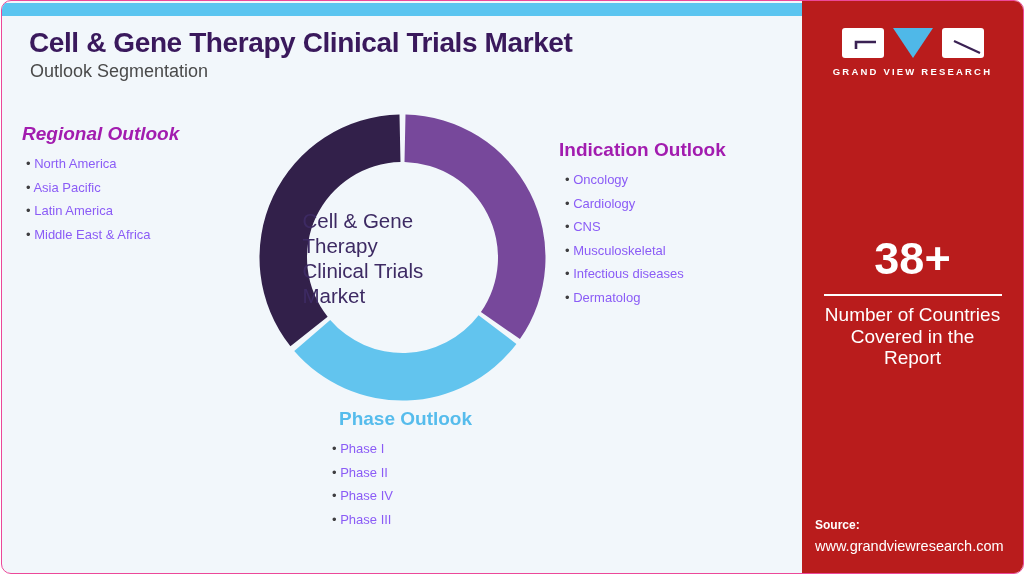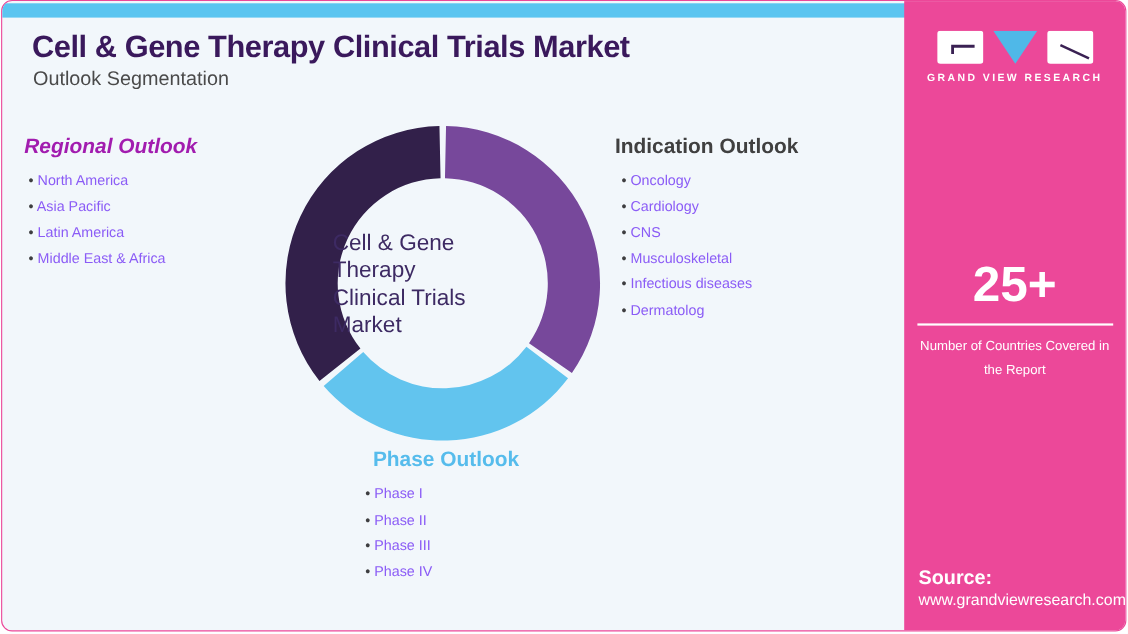--- a/index.html
+++ b/index.html
@@ -17,46 +17,46 @@
 
   .section { position:absolute; }
   .section h2 { font-size:19px; font-weight:bold; margin-bottom:7px; }
   .section ul { list-style:none; }
   .section li { font-size:13px; color:#8b5cf6; line-height:23.6px; }
   .section li::before { content:"• "; color:#3E3E40; }
   .section-regional   { left:20px;  top:122px; }
   .section-regional h2 { color:#a21caf;font-style:italic; }
   .section-regional ul { padding-left:4px; }
   .section-indication { left:557px; top:122px; }
-  .section-indication h2 { color:#404040; }
+  .section-indication h2 { color:#a21caf;margin-top:16px; }
   .section-indication ul { padding-left:6px; }
   .section-phase      { left:327px; top:407px; }
   .section-phase h2 { color:#56BCEC;margin-left:10px; }
   .section-phase ul { padding-left:3px; }
 
   .donut-wrap { position:absolute; left:255px; top:111px; width:291px; height:291px; }
   .donut-center {
     position:absolute; left:50%; top:50%; transform:translate(-50%,-50%);
     width:200px; font-size:20.5px; line-height:25px;
     color:#3D2A63; white-space:pre-line;
   }
 
   .sidebar {
-    position:absolute; right:0; top:0; width:201px; height:100%;
-    background:#ec4899; color:#ffffff;margin-left:44px;
+    position:absolute; right:0; top:0; width:221px; height:100%;
+    background:#b91c1c; color:#ffffff;margin-left:44px;
   }
   .logo-block { position:absolute; left:0; top:27px; width:100%; text-align:center; }
   .logo-glyphs { display:flex; justify-content:center; align-items:flex-start; gap:8px; height:31px; }
   .logo-wordmark { margin-top:7px; font-size:9.5px; font-weight:bold; letter-spacing:2.2px; color:#ffffff; }
   .stat-block { position:absolute; left:0; top:232px; width:100%; text-align:center; }
   .stat-value { font-size:45px; font-weight:800; color:#ffffff; }
   .stat-divider { width:178px; height:2px; background:#ffffff; margin:9px auto 8px auto; border:none; }
-  .stat-caption { font-size:12px; line-height:21.5px; color:#ffffff; width:180px; margin:0 auto; }
+  .stat-caption { font-size:19px; line-height:21.5px; color:#ffffff; width:180px; margin:0 auto; }
   .source-block { position:absolute; left:13px; bottom:16px; }
-  .source-label { font-size:18px; font-weight:bold; line-height:21px; }
+  .source-label { font-size:12px; font-weight:bold; line-height:21px; }
   .source-url { font-size:14.5px; line-height:21px; }
 </style>
 </head>
 <body>
 
 <div class="card">
   <div class="topbar"></div>
 
   <h1 class="page-title">Cell &amp; Gene Therapy Clinical Trials Market</h1>
   <div class="page-subtitle">Outlook Segmentation</div>
@@ -81,22 +81,22 @@
         <li>Infectious diseases</li>
         <li>Dermatolog</li>
       </ul>
   </div>
 
   <div class="section section-phase">
     <h2>Phase Outlook</h2>
     <ul>
         <li>Phase I</li>
         <li>Phase II</li>
+        <li>Phase IV</li>
         <li>Phase III</li>
-        <li>Phase IV</li>
       </ul>
   </div>
 
   <div class="donut-wrap">
     <svg width="291" height="291" viewBox="0 0 291 291">
         <path d="M148.49476604332006,2.531362263097094 A143,143 0 0 1 262.9243369061197,227.1120401788737 L223.91974947226873,200.0031457138632 A95.5,95.5 0 0 0 147.5000010988606,50.02094472815226 Z" fill="#77489B"></path>
         <path d="M259.4037782774601,231.9576734253196 A143,143 0 0 1 37.24970704179886,238.9391463705851 L73.20697218525727,207.90166768105507 A95.5,95.5 0 0 0 221.56860717131076,203.2392154693568 Z" fill="#62C4EE"></path>
         <path d="M33.43183560240493,234.3241325797984 A143,143 0 0 1 142.50523395667986,2.531362263097094 L143.49999890113935,50.02094472815226 A95.5,95.5 0 0 0 70.65727482538232,204.81961301657867 Z" fill="#32204A"></path>
       </svg>
     <div class="donut-center">Cell &amp; Gene
@@ -117,21 +117,21 @@
         </svg>
         <svg width="42" height="31" viewBox="0 0 42 31">
           <rect x="0" y="0" width="42" height="30" rx="3" fill="#ffffff"></rect>
           <path d="M12 13 L38 25" stroke="#3A2153" stroke-width="2.2" fill="none"></path>
         </svg>
       </div>
       <div class="logo-wordmark">GRAND VIEW RESEARCH</div>
     </div>
 
     <div class="stat-block">
-      <div class="stat-value">25+</div>
+      <div class="stat-value">38+</div>
       <hr class="stat-divider">
       <div class="stat-caption">Number of Countries Covered in the Report</div>
     </div>
 
     <div class="source-block">
       <div class="source-label">Source:</div>
       <div class="source-url">www.grandviewresearch.com</div>
     </div>
   </div>
 </div>

